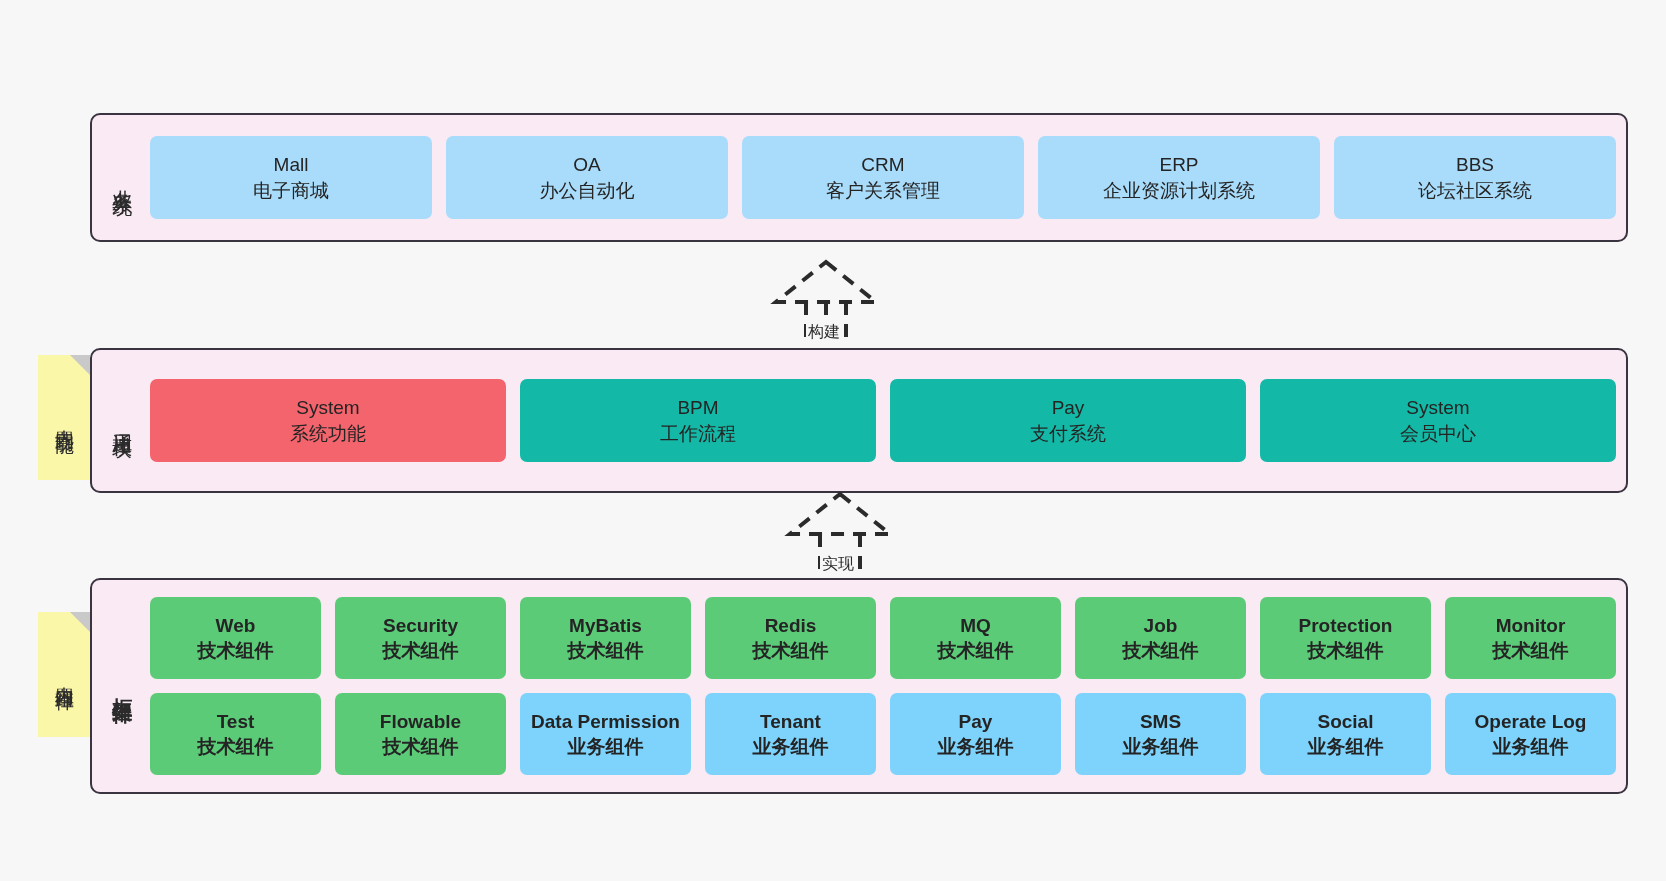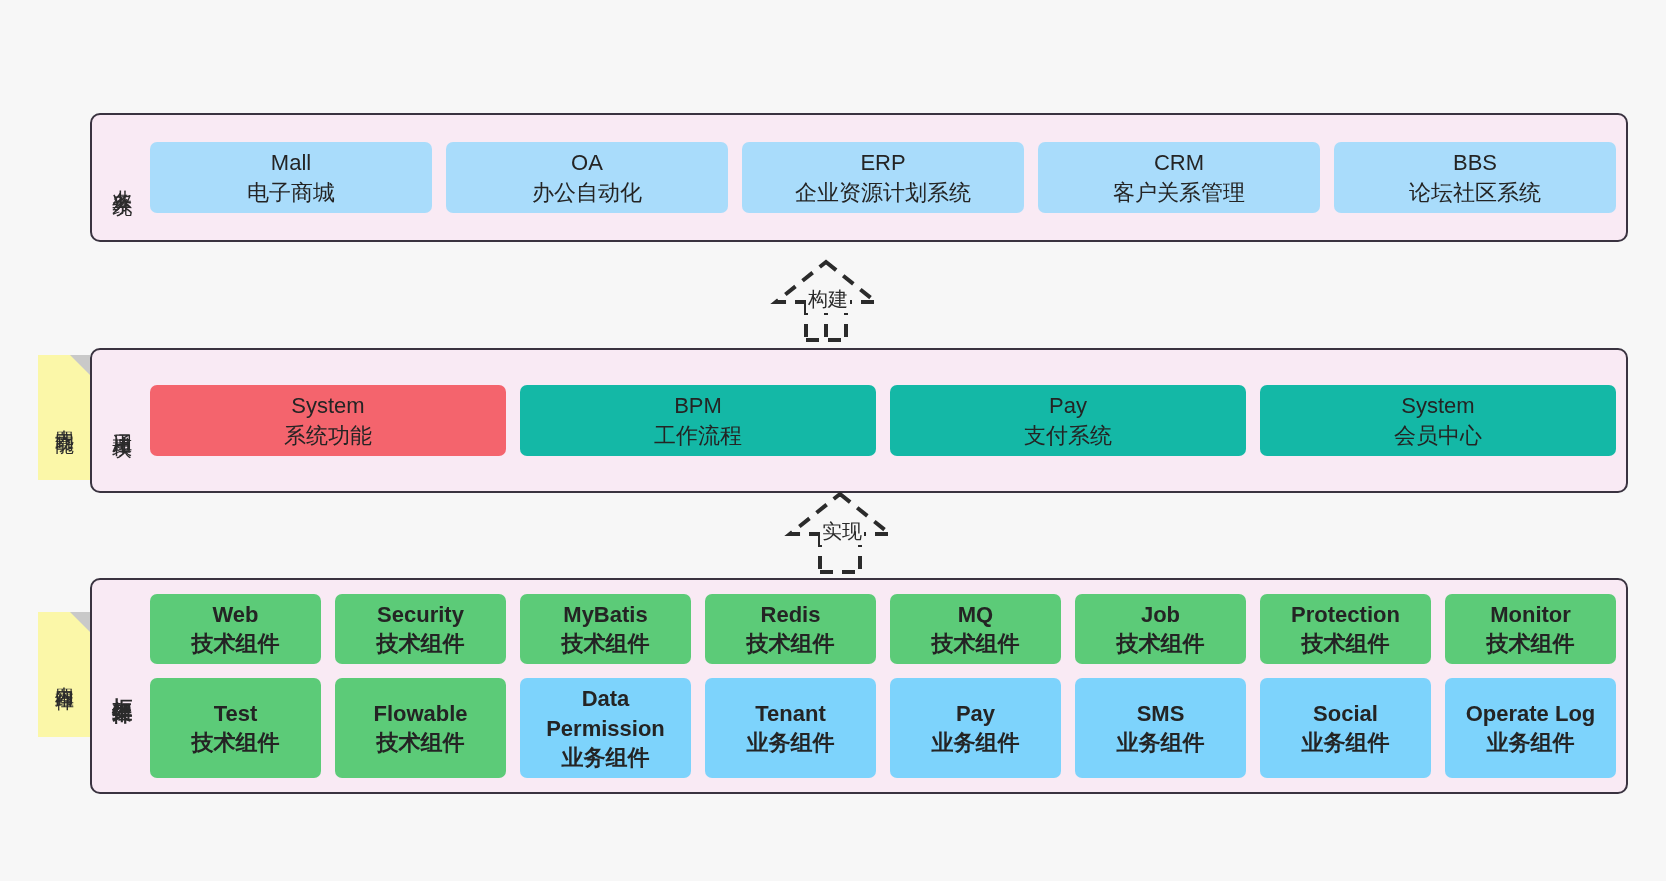--- a/index.html
+++ b/index.html
@@ -42,23 +42,23 @@
   .card {
     flex:1 1 0;
     min-width:0;
     border-radius:7px;
     display:flex;
     flex-direction:column;
     align-items:center;
     justify-content:center;
     text-align:center;
     color:#242424;
-    font-size:22px;
+    font-size:19px;
     line-height:1.32;
-    padding:6px 4px;
+    padding:16px 4px;
   }
   .card .en { white-space:normal; }
   .card .cn { white-space:normal; }
 
   .c-blue      { background:#a9dcfb; }
   .c-red       { background:#f4646d; }
   .c-pink      { background:#14b8a6; }
   .c-green     { background:#5ccb78; }
   .c-lgreen    { background:#7dd3fc; }
 
@@ -83,51 +83,52 @@
     top:0; right:0;
     width:0; height:0;
     border-top:20px solid #c9c9c9;
     border-left:20px solid transparent;
   }
 
   
   .arrow { position:absolute; }
   .arrow .lbl {
     position:absolute;
-    font-size:20px;
+    font-size:16px;
     color:#2b2b2b;
     background:#f7f7f7;
     padding:0 2px;
     white-space:nowrap;
+    margin-top:36px;
   }
 </style>
 </head>
 <body>
 
 <div id="stage">
 
   <div class="layer" id="layer-0" style="left:90px; top:113px; width:1538px; height:129px;">
     <div class="layer-title">业务系统</div>
     <div class="layer-body">
         <div class="row">
           <div class="card c-blue">
             <div class="en">Mall</div>
             <div class="cn">电子商城</div>
           </div>
           <div class="card c-blue">
             <div class="en">OA</div>
             <div class="cn">办公自动化</div>
           </div>
           <div class="card c-blue">
+            <div class="en">CRM</div>
+            <div class="cn">客户关系管理</div>
+          </div>
+          <div class="card c-blue">
             <div class="en">ERP</div>
             <div class="cn">企业资源计划系统</div>
-          </div>
-          <div class="card c-blue">
-            <div class="en">CRM</div>
-            <div class="cn">客户关系管理</div>
           </div>
           <div class="card c-blue">
             <div class="en">BBS</div>
             <div class="cn">论坛社区系统</div>
           </div>
         </div>
       </div>
   </div>
 
   <div class="arrow" style="left:758px; top:258px; width:136px; height:84px;">

